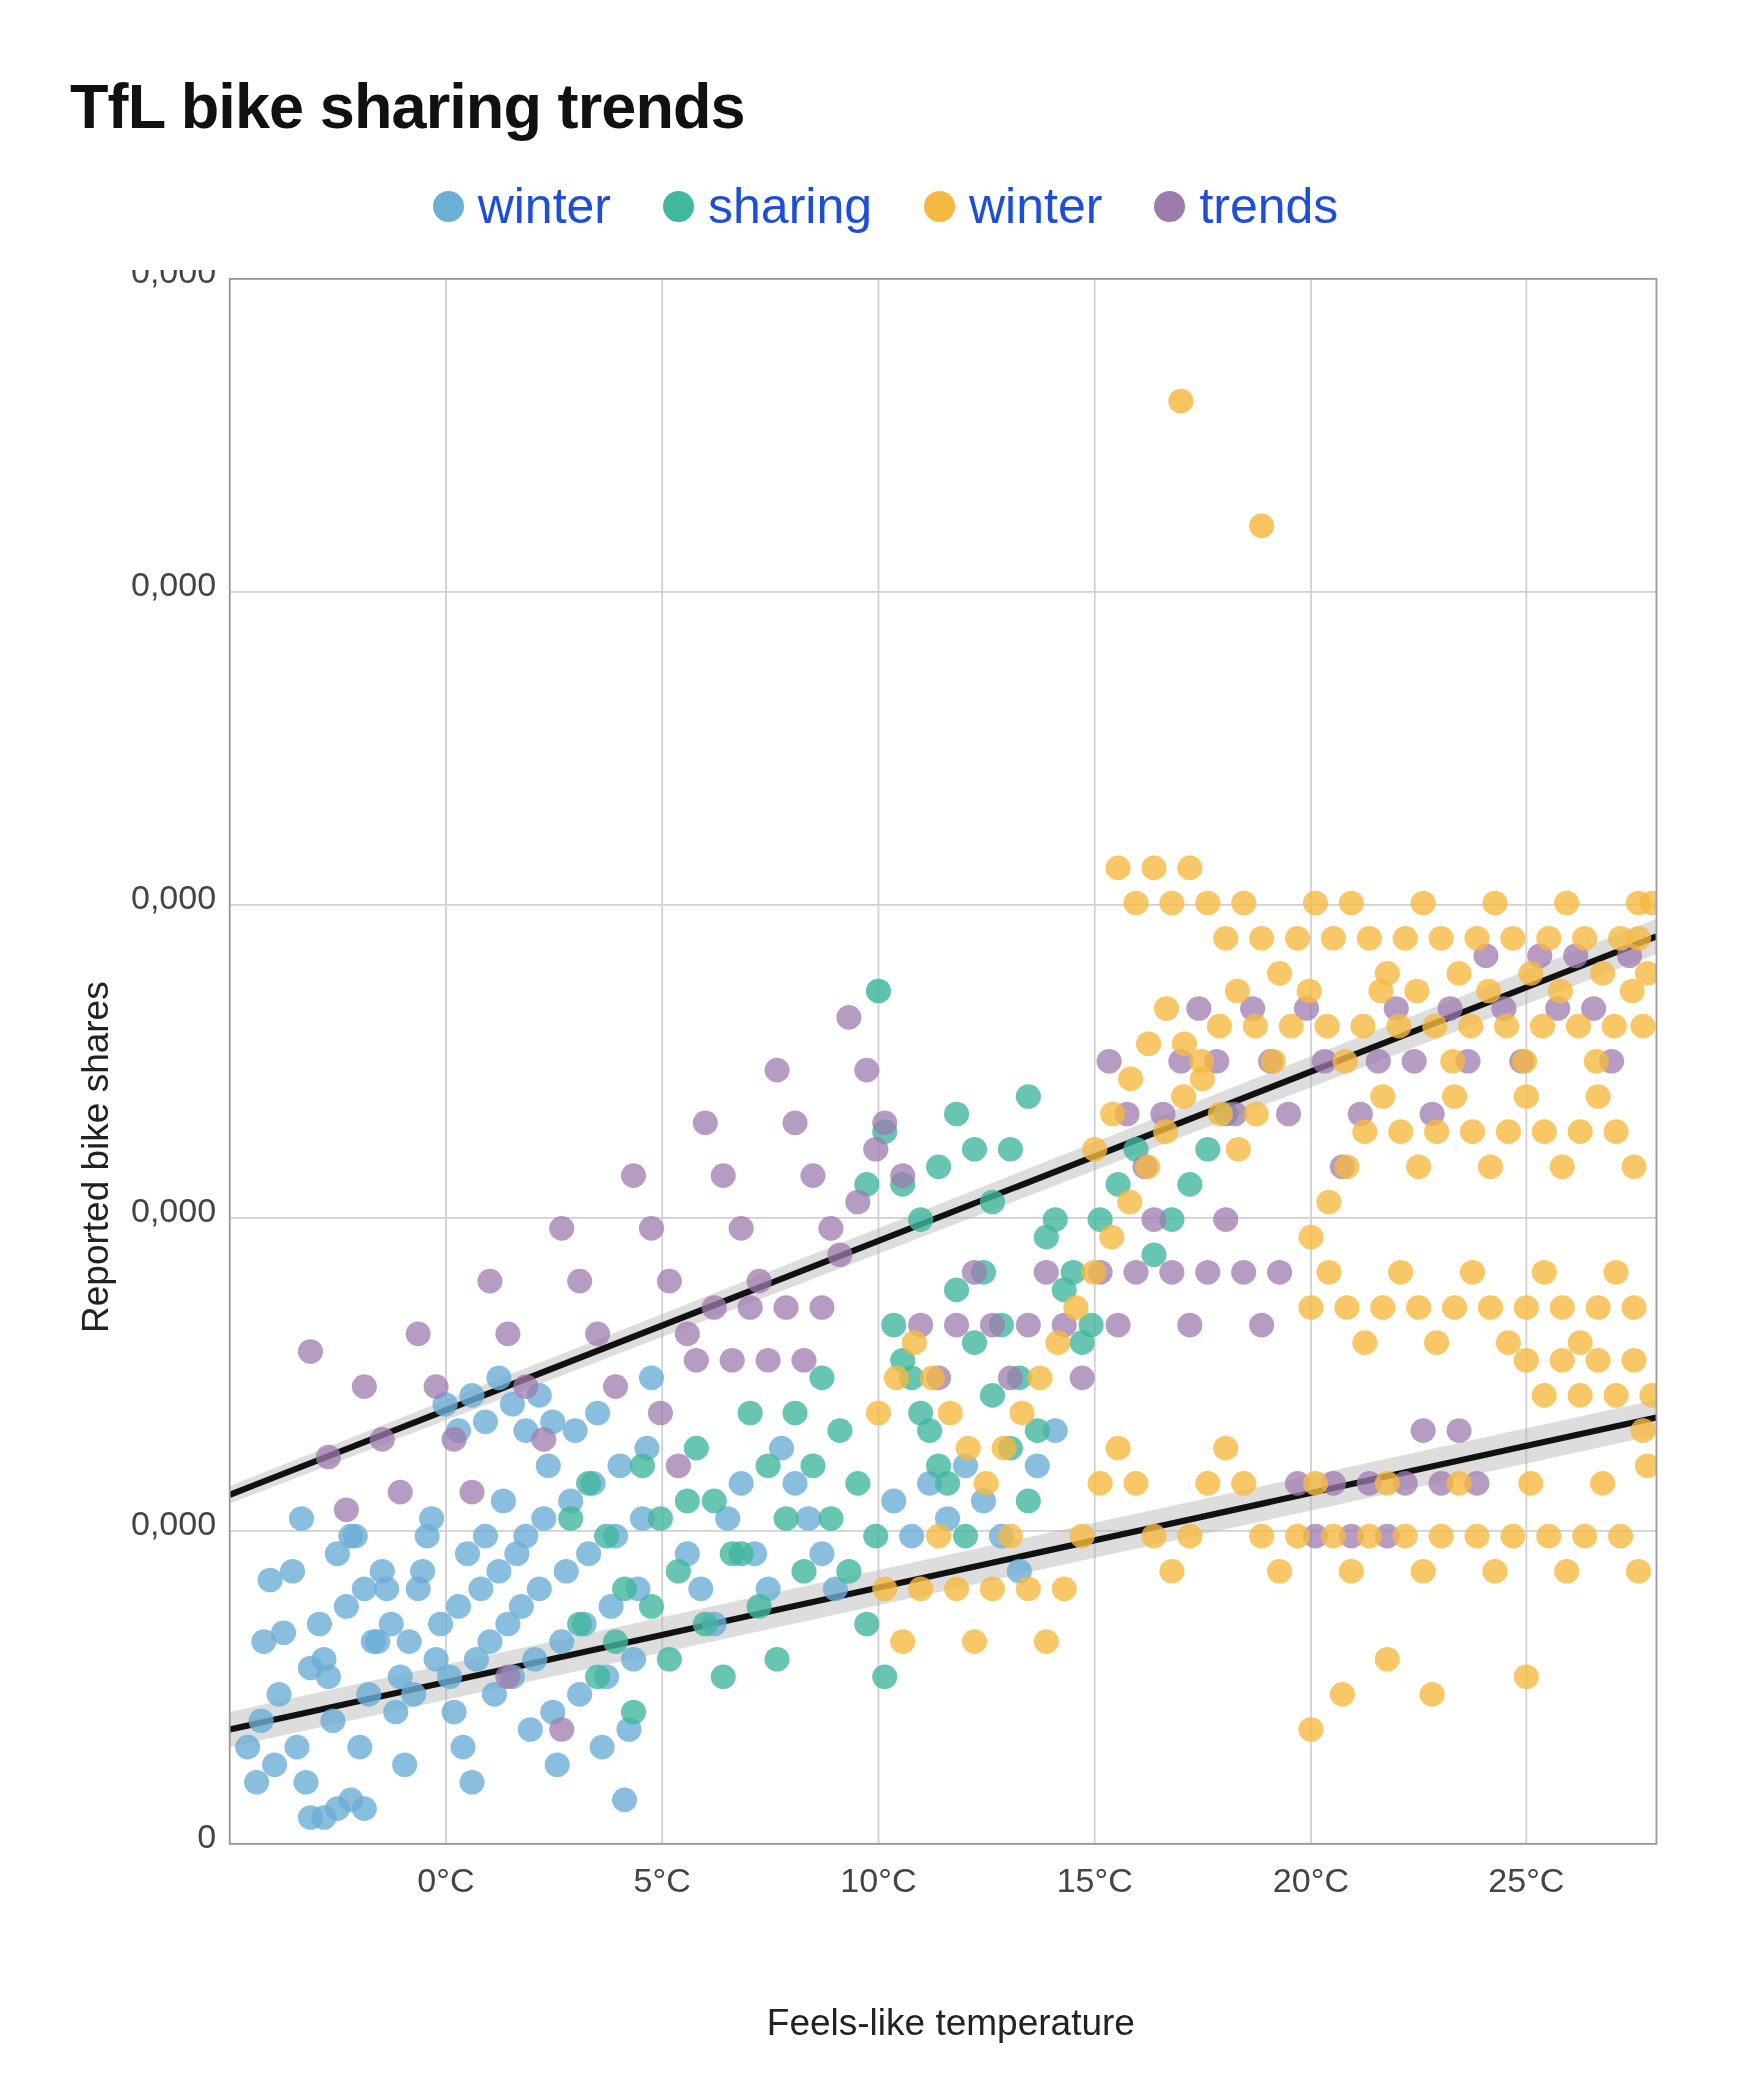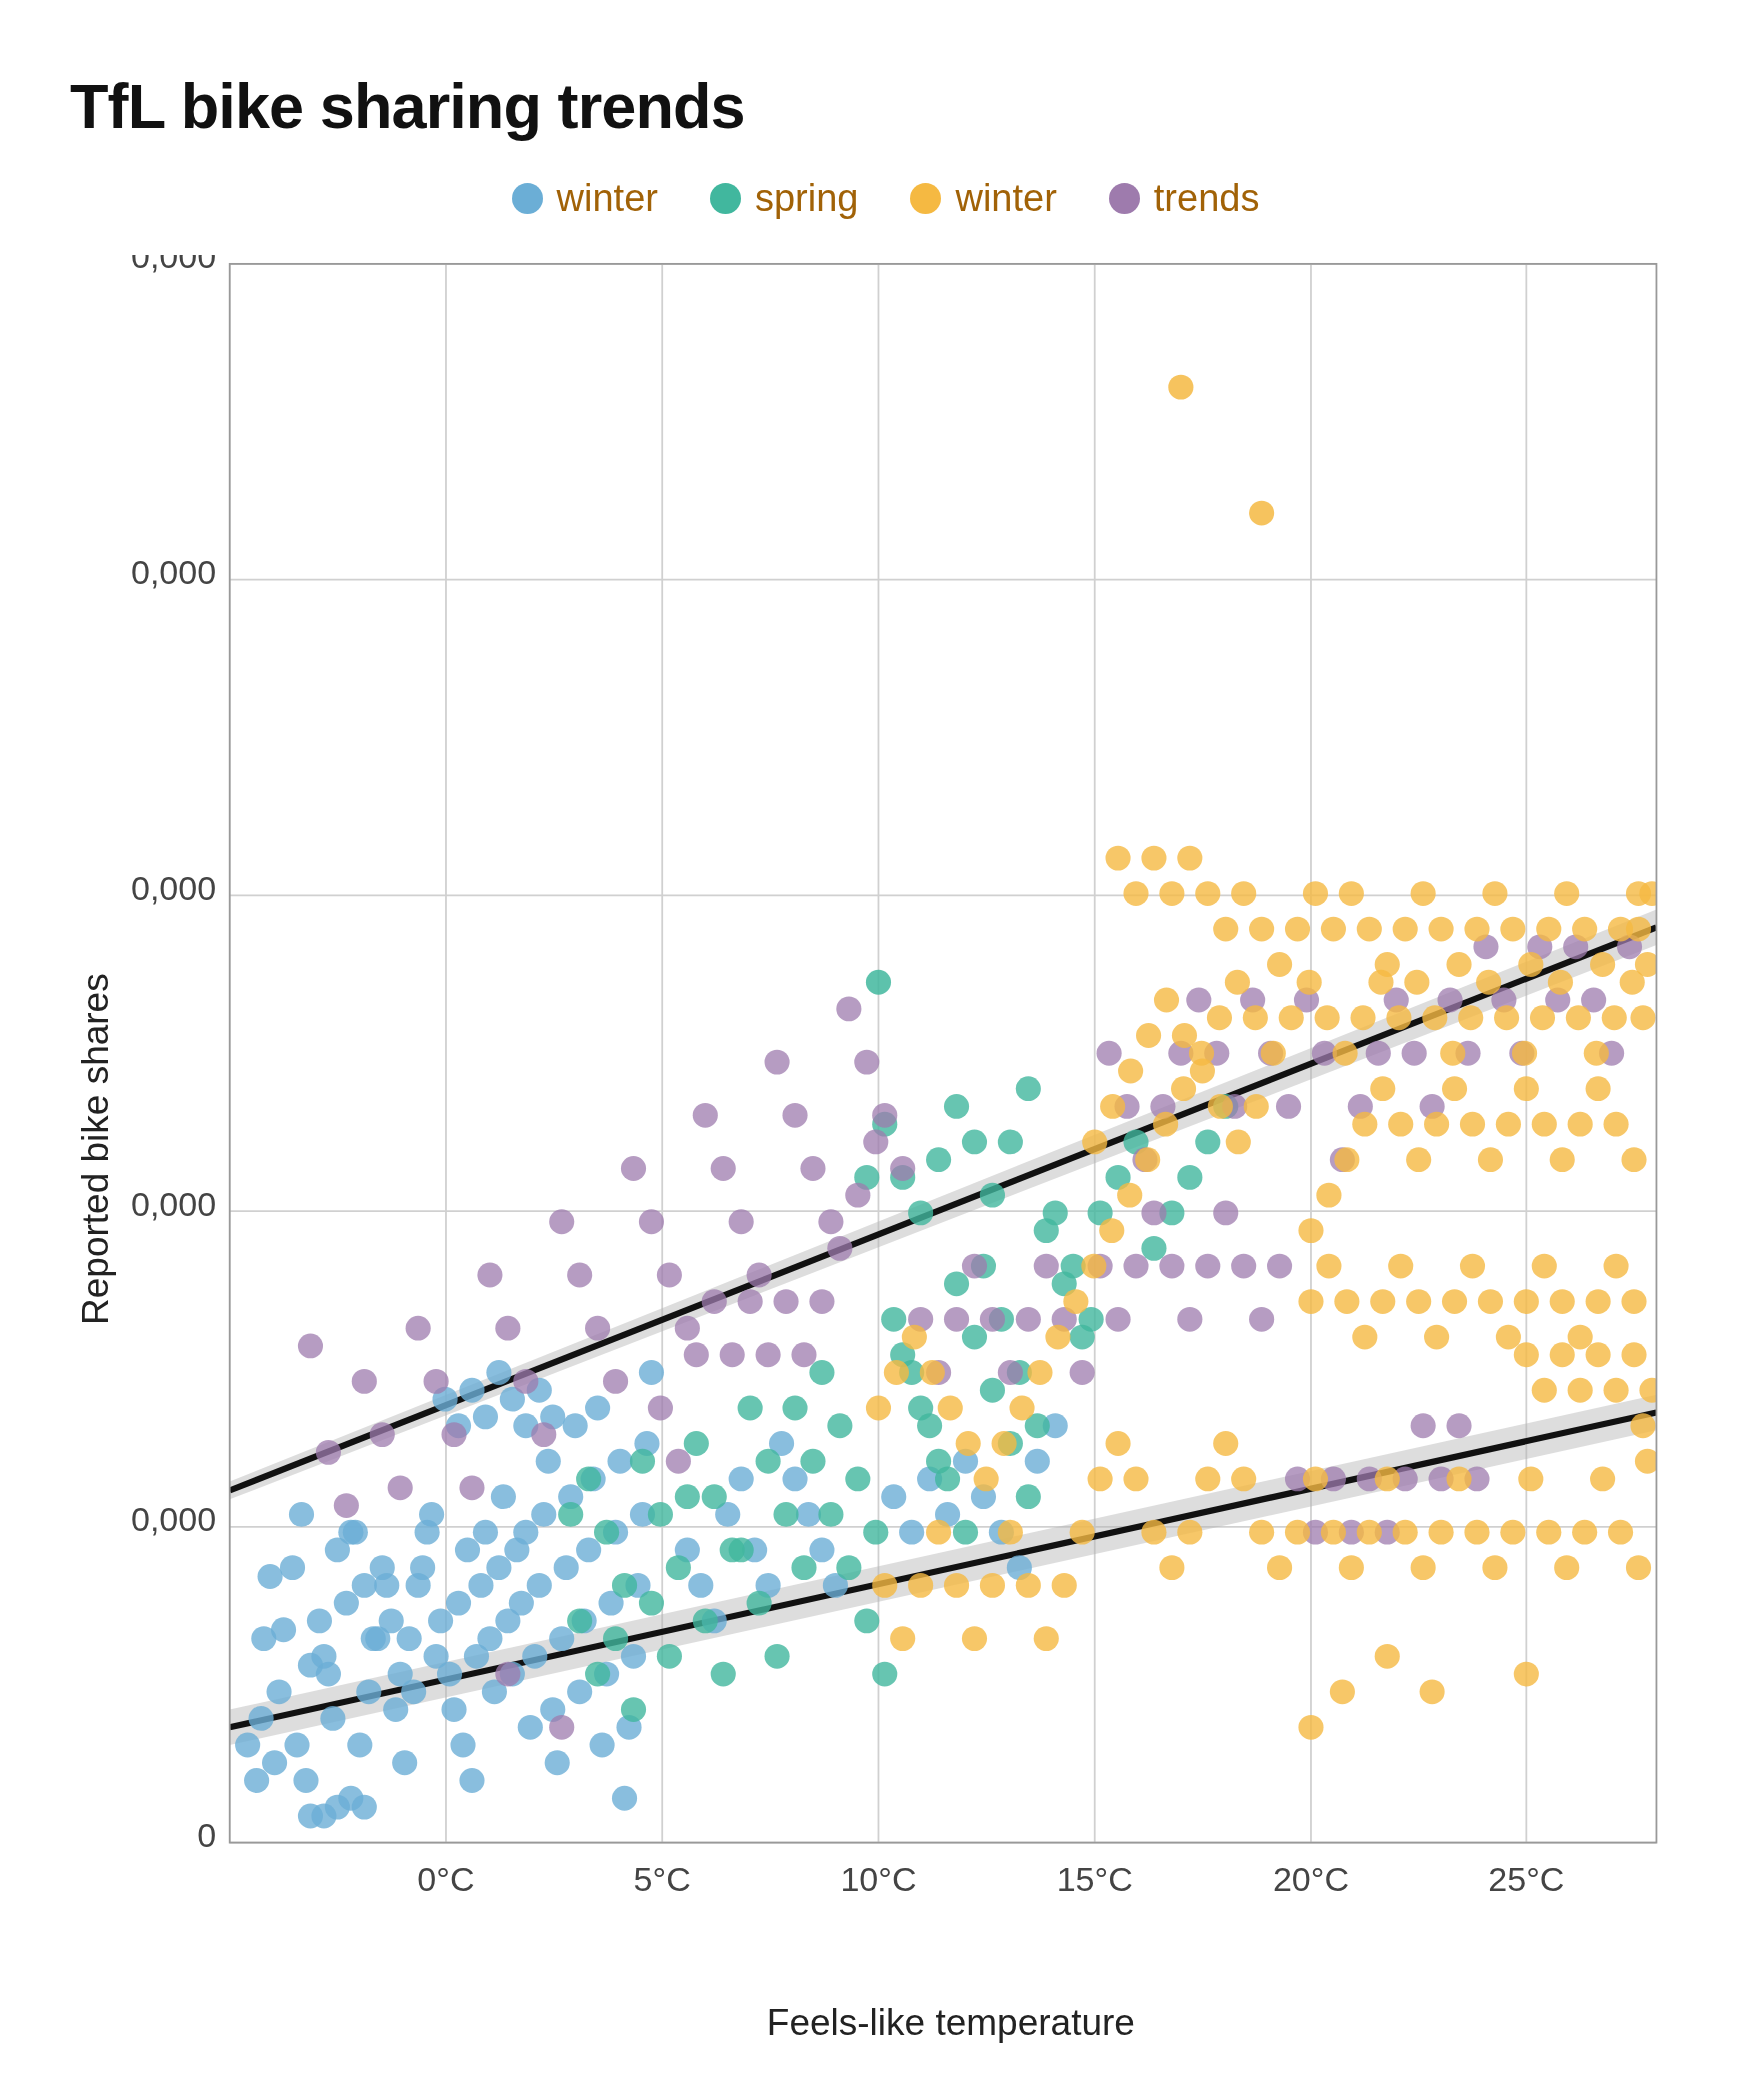--- a/index.html
+++ b/index.html
@@ -30,22 +30,22 @@
       flex-direction: row;
       justify-content: center;
       align-items: center;
       gap: 52px;
       margin-bottom: 35px;
     }
     .legend-item {
       display: flex;
       align-items: center;
       gap: 14px;
-      font-size: 38px;
-      color: #a16207;
+      font-size: 50px;
+      color: #1d4ed8;
       font-family: Arial, sans-serif;
     }
     .legend-dot {
       width: 31px;
       height: 31px;
       border-radius: 50%;
       display: inline-block;
     }
     .chart-area {
       flex: 1;
@@ -97,21 +97,21 @@
 
   <div class="legend">
 
     <div class="legend-item">
       <span class="legend-dot" style="background:#6baed6;"></span>
       <span>winter</span>
     </div>
 
     <div class="legend-item">
       <span class="legend-dot" style="background:#41b79e;"></span>
-      <span>spring</span>
+      <span>sharing</span>
     </div>
 
     <div class="legend-item">
       <span class="legend-dot" style="background:#f5b942;"></span>
       <span>winter</span>
     </div>
 
     <div class="legend-item">
       <span class="legend-dot" style="background:#9e7bad;"></span>
       <span>trends</span>

